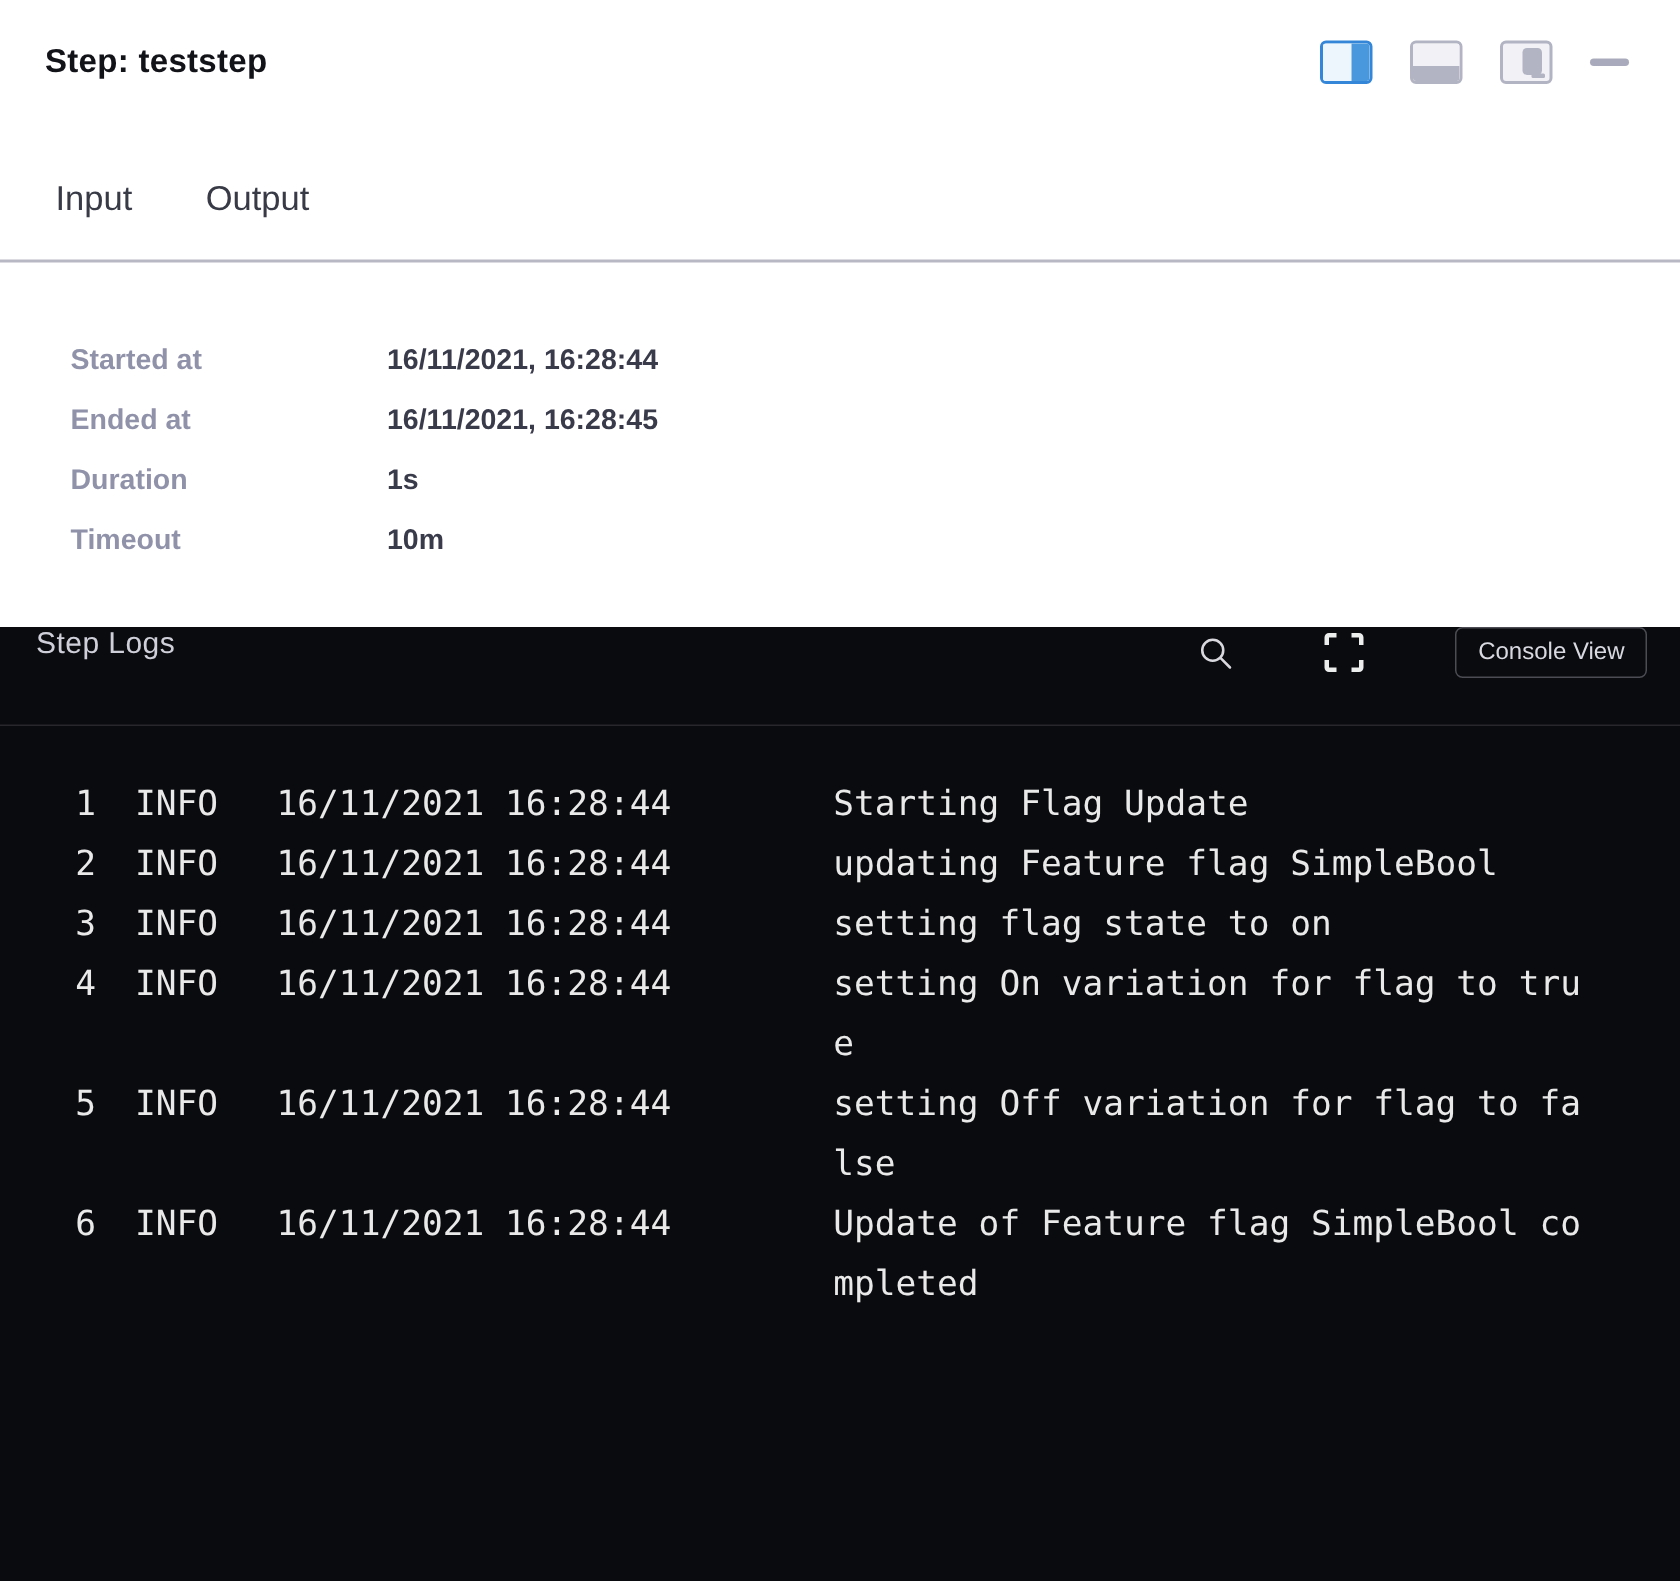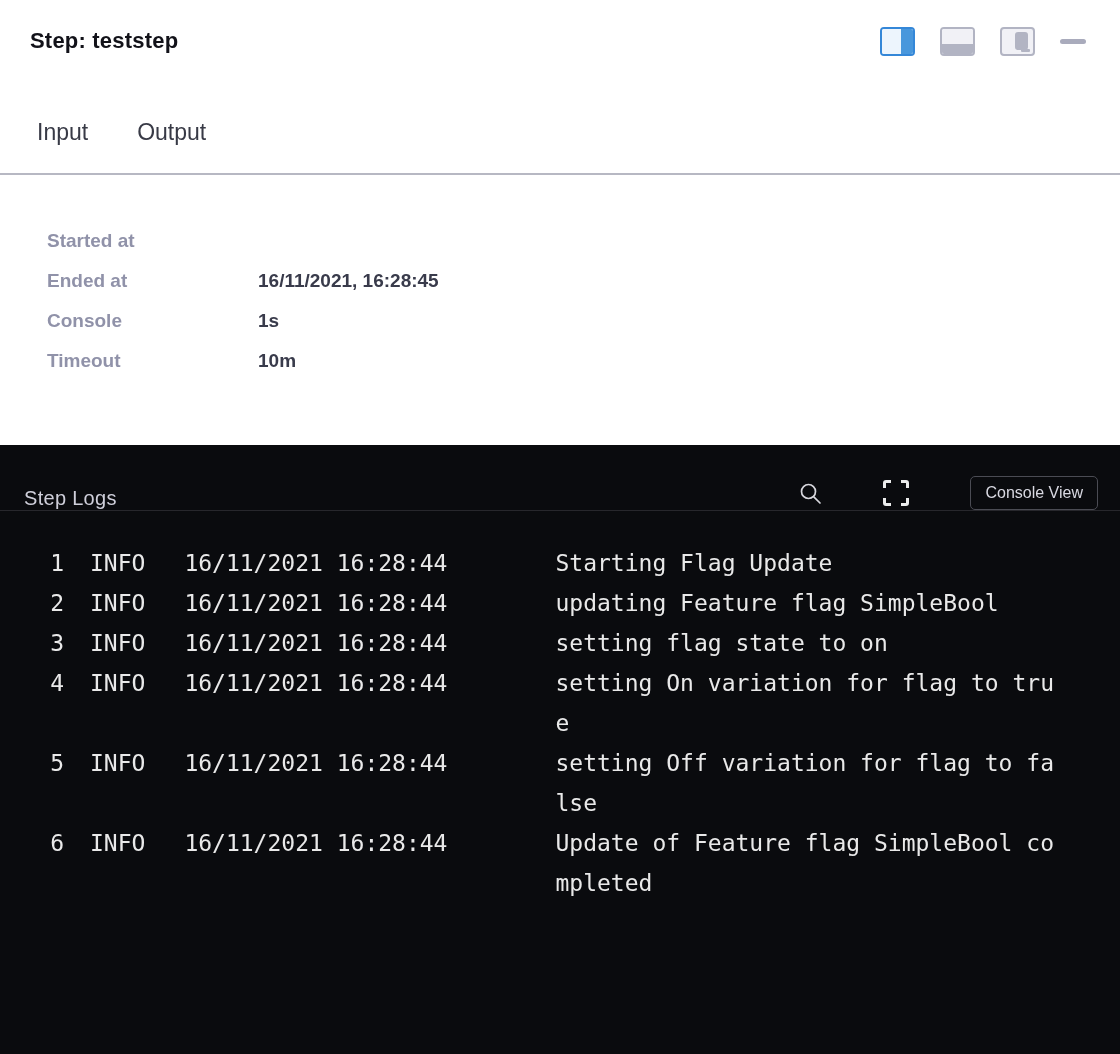--- a/index.html
+++ b/index.html
@@ -47,37 +47,37 @@
     cursor:pointer;
   }
   .tab.active { color:#0d0d12; font-weight:700; }
   .tab.active::after {
     content:""; position:absolute; left:0; right:0; bottom:-2px;
     height:8px; background:#2f7ad1; border-radius:5px 5px 0 0;
   }
 
   
   .details-section {
-    height:270px; flex:0 0 auto;
+    height:243px; flex:0 0 auto;
     padding:46px 0 0 47px;
   }
   .detail-row { display:flex; line-height:40px; font-size:19px; }
   .detail-label { width:211px; color:#9092a9; font-weight:700; }
   .detail-value { color:#393b4b; font-weight:700; }
 
   
   .log-panel {
     flex:1 1 auto;
     background:#0a0b0e;
     display:flex; flex-direction:column;
     min-height:0;
   }
   .log-header {
     height:66px; flex:0 0 auto;
-    display:flex; align-items:flex-end;
+    display:flex; align-items:flex-start;
     padding:0 22px 0 24px;
     border-bottom:1px solid #27272c;
   }
   .log-title { font-size:20px; color:#cfcfda; letter-spacing:.3px; }
   .log-actions { margin-left:auto; display:flex; align-items:center; gap:60px; }
   .ic-btn { background:none; border:none; padding:0; cursor:pointer; display:flex; align-items:center; }
   .console-btn {
     background:transparent;
     border:1px solid #4b4c54; border-radius:5px;
     color:#d9d9e2; font-size:16px; font-family:"Liberation Sans",sans-serif;
@@ -121,29 +121,30 @@
 
 <div class="tabs-bar">
   <div class="tab">Input</div>
   <div class="tab">Output</div>
 </div>
 
 <div class="details-section">
 
     <div class="detail-row">
       <div class="detail-label">Started at</div>
+      <div class="detail-value">16/11/2021, 16:28:44</div>
     </div>
 
     <div class="detail-row">
       <div class="detail-label">Ended at</div>
       <div class="detail-value">16/11/2021, 16:28:45</div>
     </div>
 
     <div class="detail-row">
-      <div class="detail-label">Console</div>
+      <div class="detail-label">Duration</div>
       <div class="detail-value">1s</div>
     </div>
 
     <div class="detail-row">
       <div class="detail-label">Timeout</div>
       <div class="detail-value">10m</div>
     </div>
 
 </div>
 

